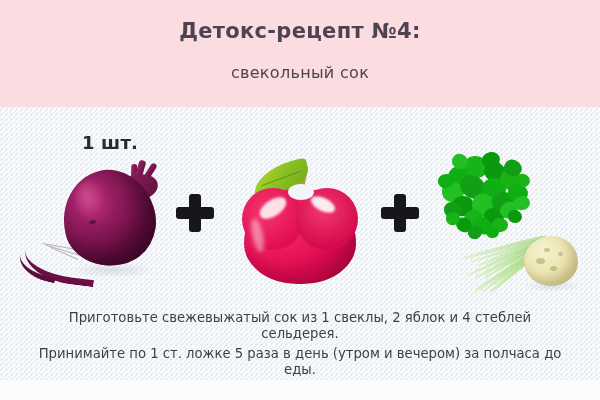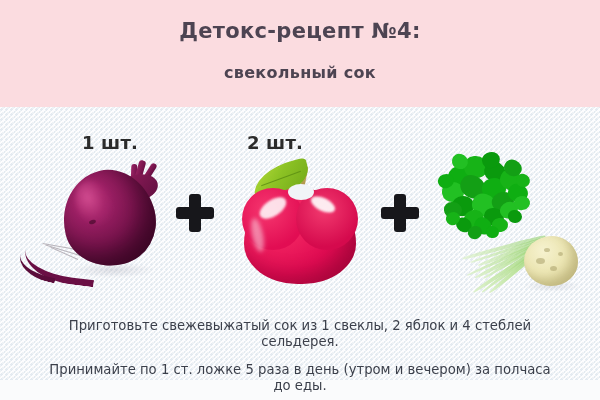--- a/index.html
+++ b/index.html
@@ -16,21 +16,21 @@
     background:#fbdce0;
   }
   #title{
     position:absolute;left:0;top:19px;width:600px;text-align:center;
     font-size:21px;font-weight:700;letter-spacing:.3px;
     color:#4d4452;
     font-family:"DejaVu Sans","Liberation Sans",sans-serif;
   }
   #subtitle{
     position:absolute;left:0;top:63px;width:600px;text-align:center;
-    font-size:16px;font-weight:700;letter-spacing:.3px;
+    font-size:16px;font-weight:400;letter-spacing:.3px;
     color:#4d4452;
   }
 
   
   #body{
     position:absolute;left:0;top:107px;width:600px;height:273px;
     background:#f1f4f8;
   }
   #body::before{
     content:"";position:absolute;inset:0;
@@ -205,38 +205,37 @@
     background:radial-gradient(ellipse at center, rgba(120,125,140,.18) 0%, rgba(120,125,140,0) 70%);
     border-radius:50%;
   }
 
   
   #instructions{
     position:absolute;left:30px;top:306px;width:540px;text-align:center;
     font-size:13.2px;line-height:16px;color:#3b3f4a;
     font-family:"DejaVu Sans","Liberation Sans",sans-serif;
   }
-  #instructions p{margin:12px;}
+  #instructions p{margin:4px;}
   #instr1{margin-bottom:1px;}
 </style>
 </head>
 <body>
 
 <div id="poster">
 
   <div id="header">
     <div id="title">Детокс-рецепт №4:</div>
     <div id="subtitle">свекольный сок</div>
   </div>
 
   <div id="body"></div>
   <div id="footerband"></div>
 
   <div class="qty" id="qty0">1 шт.</div>
-  <div class="qty" id="qty1">2 шт.</div>
 
   <div id="beet">
     <div class="shadow"></div>
     <div class="tail"></div>
     <div class="tail2"></div>
     <div class="hair h1"></div>
     <div class="hair h2"></div>
     <div class="hair h3"></div>
     <div class="st s3"></div>
     <div class="st s1"></div>

